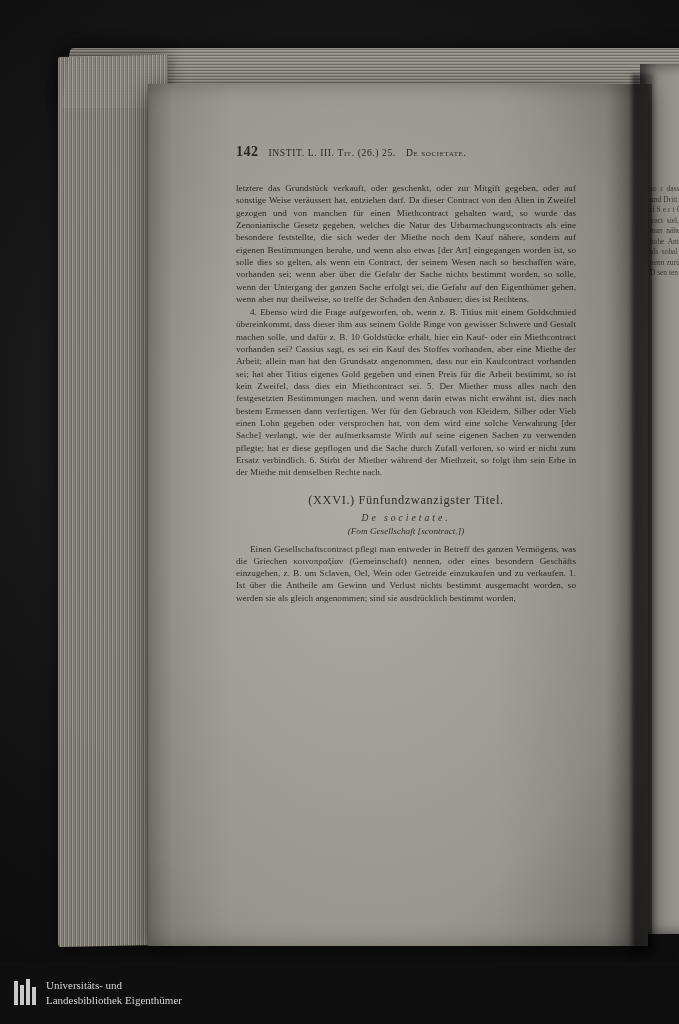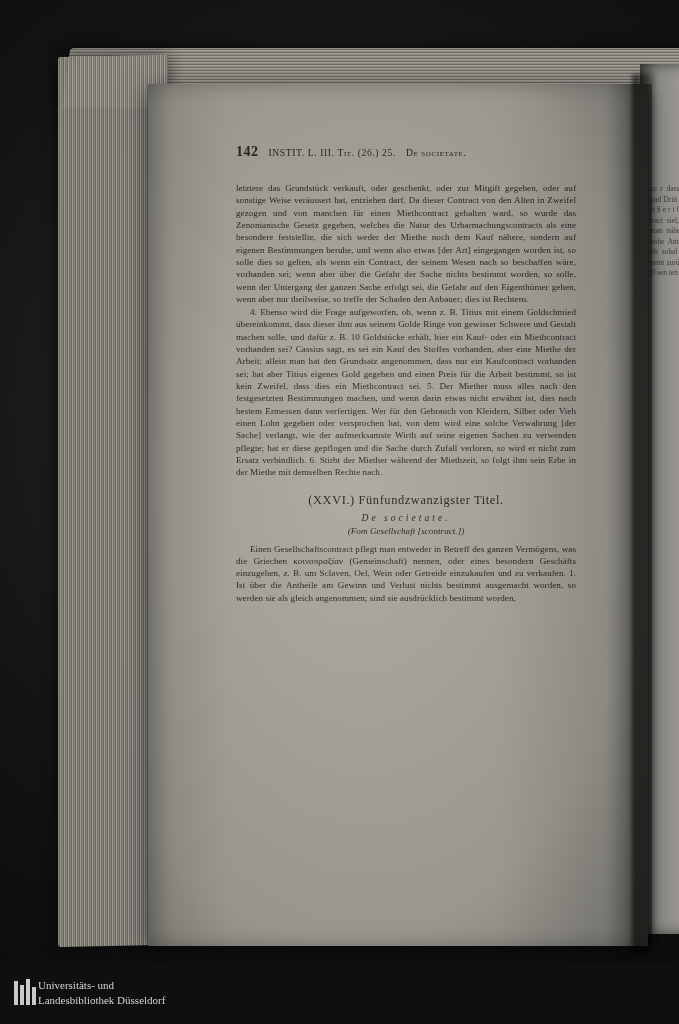--- a/index.html
+++ b/index.html
@@ -201,21 +201,21 @@
   
   .watermark {
     position: absolute;
     left: 0;
     bottom: 0;
     width: 679px;
     height: 62px;
     background: #0f0f10;
     display: flex;
     align-items: center;
-    gap: 2px;
+    gap: 10px;
     padding-left: 14px;
     box-sizing: border-box;
   }
   .wm-logo {
     width: 22px;
     height: 28px;
     position: relative;
     flex: 0 0 auto;
   }
   .wm-logo .bar {
@@ -272,16 +272,16 @@
 
   <div class="watermark">
     <div class="wm-logo">
       <div class="bar" style="left:0;top:2px;width:4px;height:24px;"></div>
       <div class="bar" style="left:6px;top:6px;width:4px;height:20px;"></div>
       <div class="bar" style="left:12px;top:0;width:4px;height:26px;"></div>
       <div class="bar" style="left:18px;top:8px;width:4px;height:18px;"></div>
     </div>
     <div class="wm-text">
       <div>Universitäts- und</div>
-      <div>Landesbibliothek Düsseldorf</div>
+      <div>Landesbibliothek Eigenthümer</div>
     </div>
   </div>
 </div>
 
 </body></html>

